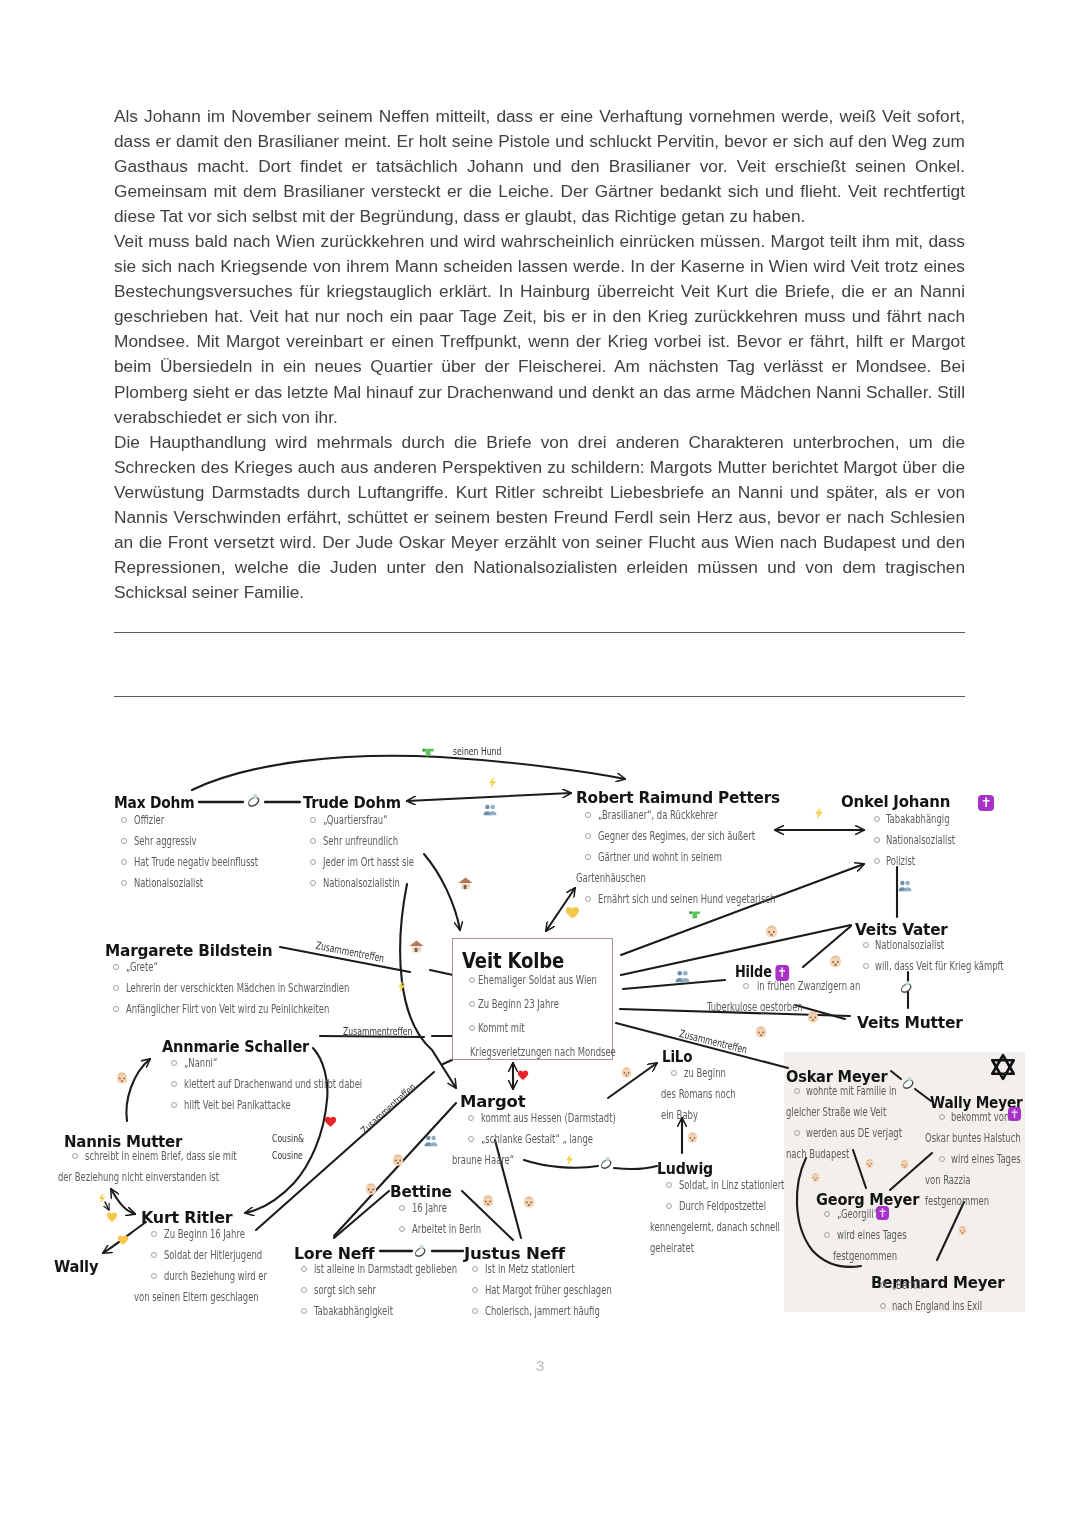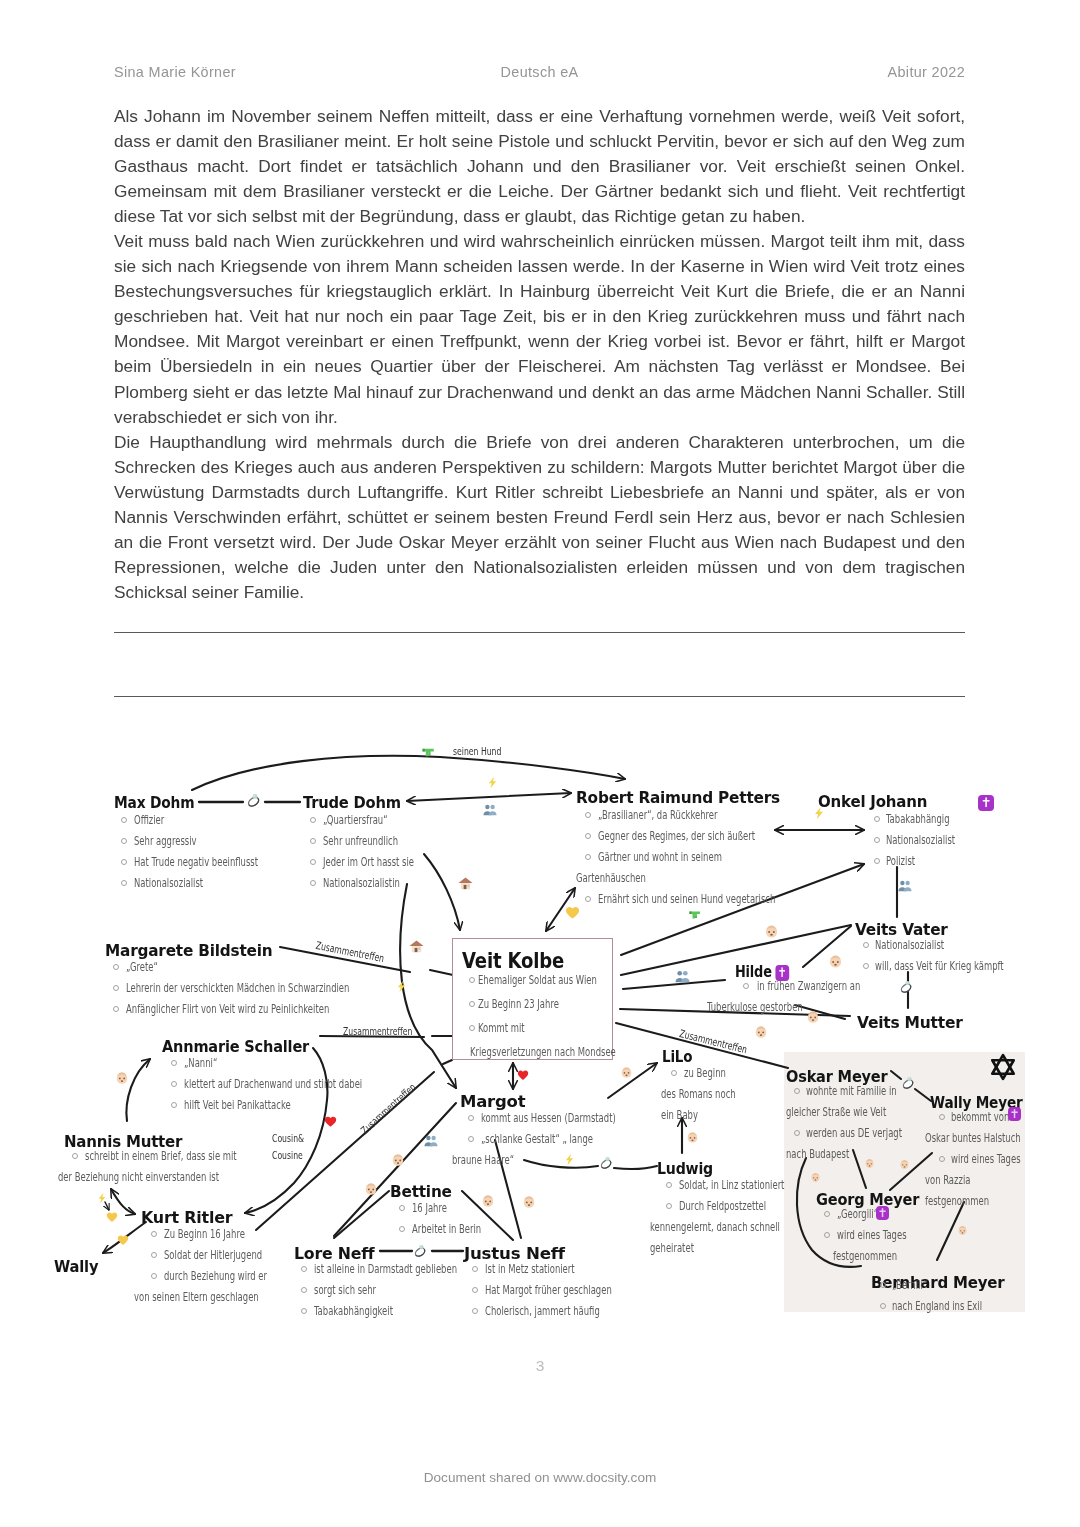--- a/index.html
+++ b/index.html
@@ -44,25 +44,20 @@
   .emj{position:absolute;line-height:1;}
   .ibadge{position:absolute;background:#a832c8;color:#e8c8f5;border-radius:4px;width:13px;height:14px;line-height:14px;text-align:center;font-size:12px;font-family:"DejaVu Sans",sans-serif;}
   .veitbox{position:absolute;border:1.4px solid #b18e93;background:#fff;}
   .meyerbox{position:absolute;background:#f2efec;}
 </style>
 </head>
 <body>
 
 <div class="page">
 
-  <div class="hdr">
-    <span class="l">Sina Marie Körner</span>
-    <span class="m">Deutsch eA</span>
-    <span class="r">Abitur 2022</span>
-  </div>
 
   <div class="bodytext">
     <p>Als Johann im November seinem Neffen mitteilt, dass er eine Verhaftung vornehmen werde, weiß Veit sofort, dass er damit den Brasilianer meint. Er holt seine Pistole und schluckt Pervitin, bevor er sich auf den Weg zum Gasthaus macht. Dort findet er tatsächlich Johann und den Brasilianer vor. Veit erschießt seinen Onkel. Gemeinsam mit dem Brasilianer versteckt er die Leiche. Der Gärtner bedankt sich und flieht. Veit rechtfertigt diese Tat vor sich selbst mit der Begründung, dass er glaubt, das Richtige getan zu haben.</p>
     <p>Veit muss bald nach Wien zurückkehren und wird wahrscheinlich einrücken müssen. Margot teilt ihm mit, dass sie sich nach Kriegsende von ihrem Mann scheiden lassen werde. In der Kaserne in Wien wird Veit trotz eines Bestechungsversuches für kriegstauglich erklärt. In Hainburg überreicht Veit Kurt die Briefe, die er an Nanni geschrieben hat. Veit hat nur noch ein paar Tage Zeit, bis er in den Krieg zurückkehren muss und fährt nach Mondsee. Mit Margot vereinbart er einen Treffpunkt, wenn der Krieg vorbei ist. Bevor er fährt, hilft er Margot beim Übersiedeln in ein neues Quartier über der Fleischerei. Am nächsten Tag verlässt er Mondsee. Bei Plomberg sieht er das letzte Mal hinauf zur Drachenwand und denkt an das arme Mädchen Nanni Schaller. Still verabschiedet er sich von ihr.</p>
     <p>Die Haupthandlung wird mehrmals durch die Briefe von drei anderen Charakteren unterbrochen, um die Schrecken des Krieges auch aus anderen Perspektiven zu schildern: Margots Mutter berichtet Margot über die Verwüstung Darmstadts durch Luftangriffe. Kurt Ritler schreibt Liebesbriefe an Nanni und später, als er von Nannis Verschwinden erfährt, schüttet er seinem besten Freund Ferdl sein Herz aus, bevor er nach Schlesien an die Front versetzt wird. Der Jude Oskar Meyer erzählt von seiner Flucht aus Wien nach Budapest und den Repressionen, welche die Juden unter den Nationalsozialisten erleiden müssen und von dem tragischen Schicksal seiner Familie.</p>
   </div>
 
   <div class="rule top"></div>
   <div class="rule bot"></div>
 
@@ -152,21 +147,21 @@
   <div class="bl" style="left:598px;top:810px">„Brasilianer“, da Rückkehrer</div>
   <div class="mk" style="left:585px;top:833px"></div>
   <div class="bl" style="left:598px;top:831px">Gegner des Regimes, der sich äußert</div>
   <div class="mk" style="left:585px;top:854px"></div>
   <div class="bl" style="left:598px;top:852px">Gärtner und wohnt in seinem</div>
   <div class="bl" style="left:576px;top:873px">Gartenhäuschen</div>
   <div class="mk" style="left:585px;top:896px"></div>
   <div class="bl" style="left:598px;top:894px">Ernährt sich und seinen Hund vegetarisch</div>
 </div>
 <div class="node">
-  <div class="nm" style="left:818px;top:795px;transform:scaleX(1.0)">Onkel Johann</div>
+  <div class="nm" style="left:841px;top:795px;transform:scaleX(1.0)">Onkel Johann</div>
   <div class="nm badgerow" style="left:865px;top:795px;transform:scaleX(1.0)"><span class="ghost">Onkel Johann</span><span class="badge">✝</span></div>
   <div class="mk" style="left:874px;top:816px"></div>
   <div class="bl" style="left:886px;top:814px">Tabakabhängig</div>
   <div class="mk" style="left:874px;top:837px"></div>
   <div class="bl" style="left:886px;top:835px">Nationalsozialist</div>
   <div class="mk" style="left:874px;top:858px"></div>
   <div class="bl" style="left:886px;top:856px">Polizist</div>
 </div>
 <div class="node">
   <div class="nm" style="left:105px;top:944px;transform:scaleX(1.02)">Margarete Bildstein</div>
@@ -546,15 +541,14 @@
             <ellipse cx="15" cy="19" rx="11" ry="7.2" fill="#fff" stroke="#6d7479" stroke-width="2.6"></ellipse>
             <path d="M4 19a11 7.2 0 0 0 22 0" fill="none" stroke="#3f4448" stroke-width="2.4"></path>
           </g>
           <circle cx="18" cy="8.6" r="4.6" fill="#b6d6cd"></circle>
           <circle cx="16.6" cy="7.4" r="2.4" fill="#cfe5df"></circle>
         </svg></span>
   </div>
 
   <div class="pagenum">3</div>
   <div class="docfoot">
-    <div>Document shared on www.docsity.com</div>
   </div>
 </div>
 
 </body></html>

